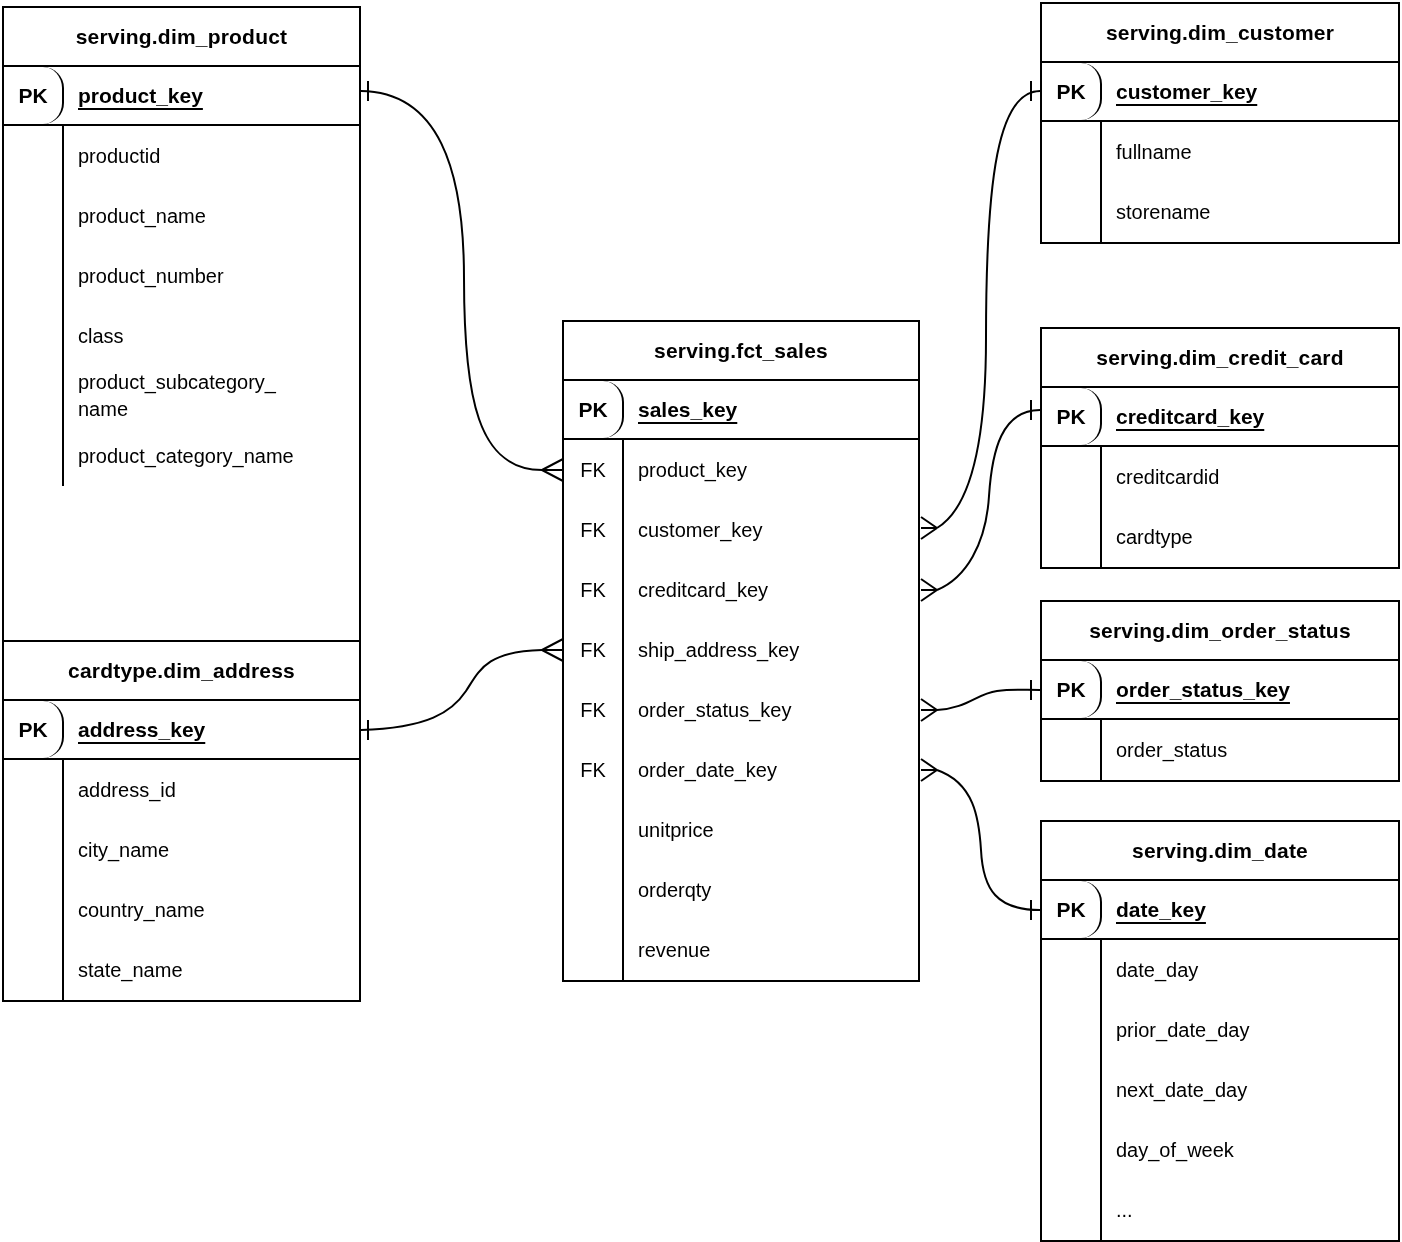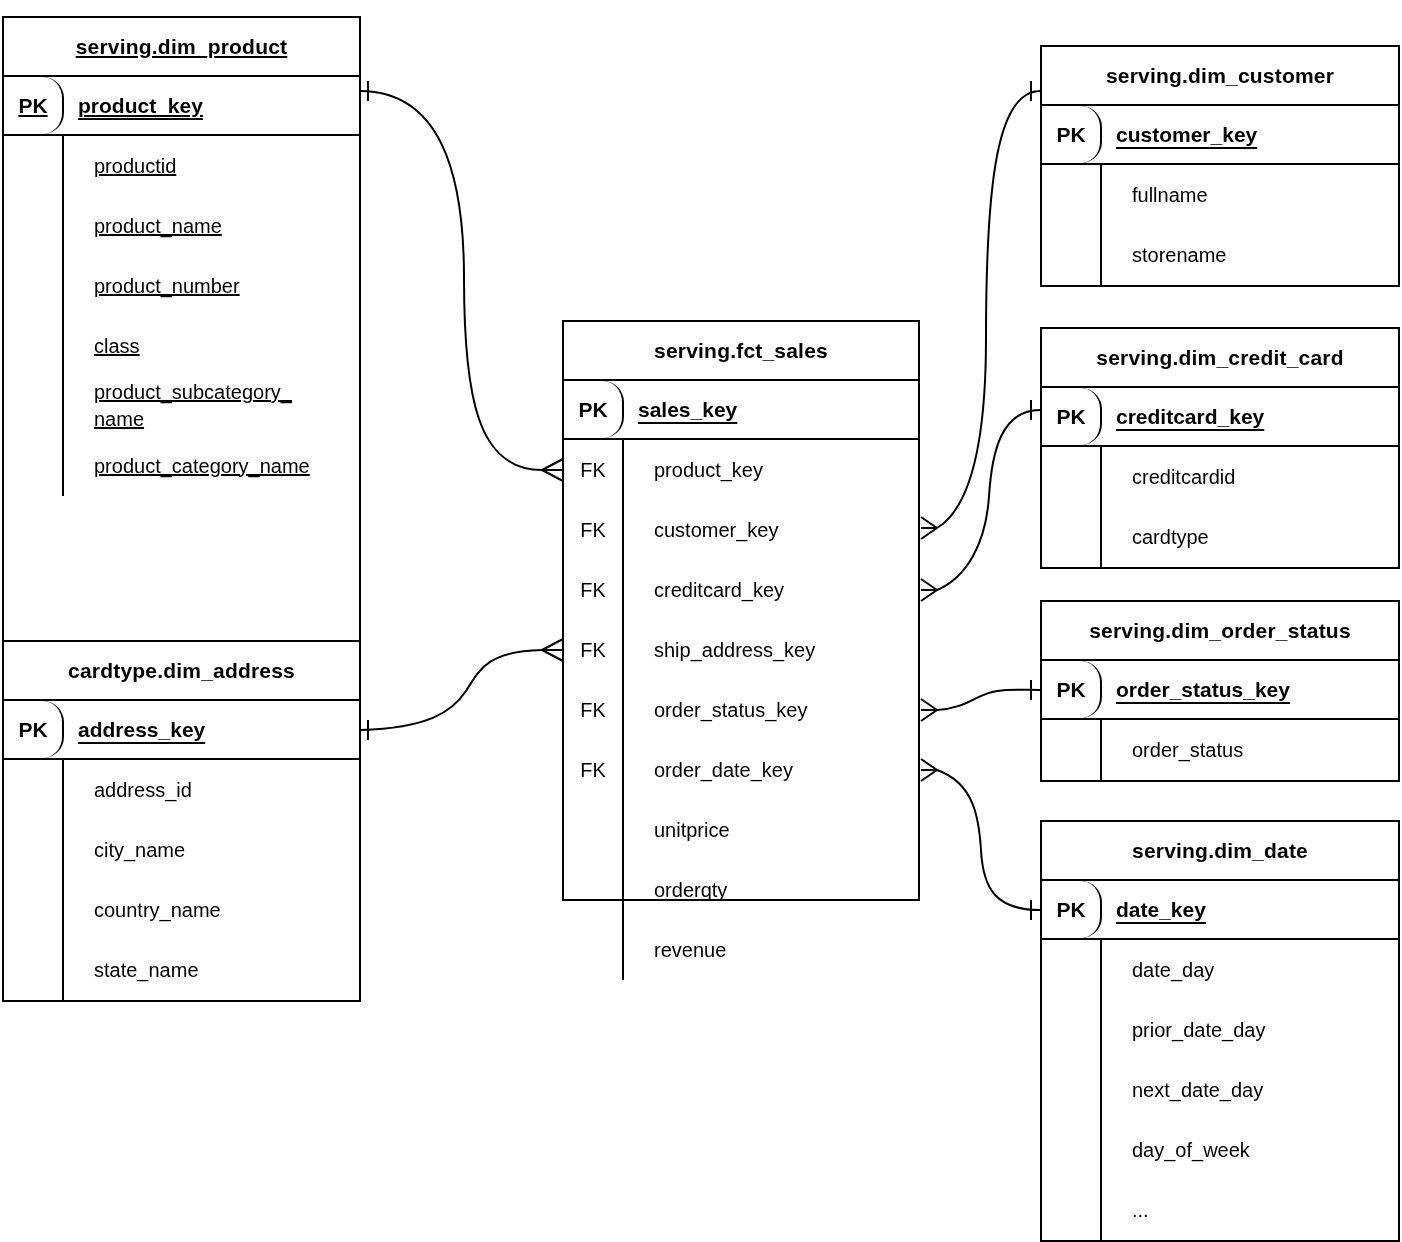--- a/index.html
+++ b/index.html
@@ -69,29 +69,29 @@
   }
   .row {
     height: 60px;
     flex: 0 0 60px;
     display: flex;
   }
   .fval {
     flex: 1;
     display: flex;
     align-items: center;
-    padding-left: 30px;
+    padding-left: 14px;
     font-size: 20px;
     line-height: 27px;
     white-space: pre-line;
   }
   
-  #tbl-product      { left: 2px;    top: 16px;   width: 359px; height: 648px; text-decoration: underline; }
-  #tbl-customer     { left: 1040px; top: 2px;   width: 360px; height: 242px; margin-top: 43px; }
-  #tbl-fct-sales    { left: 562px;  top: 320px; width: 358px; height: 581px; }
+  #tbl-product      { left: 2px;    top: 6px;   width: 359px; height: 648px; }
+  #tbl-customer     { left: 1040px; top: 2px;   width: 360px; height: 242px; }
+  #tbl-fct-sales    { left: 562px;  top: 320px; width: 358px; height: 662px; }
   #tbl-credit-card  { left: 1040px; top: 327px; width: 360px; height: 242px; }
   #tbl-order-status { left: 1040px; top: 600px; width: 360px; height: 182px; }
   #tbl-date         { left: 1040px; top: 820px; width: 360px; height: 422px; }
   #tbl-address      { left: 2px;    top: 640px; width: 359px; height: 362px; }
   
   #rels {
     position: absolute;
     left: 0;
     top: 0;
     pointer-events: none;

